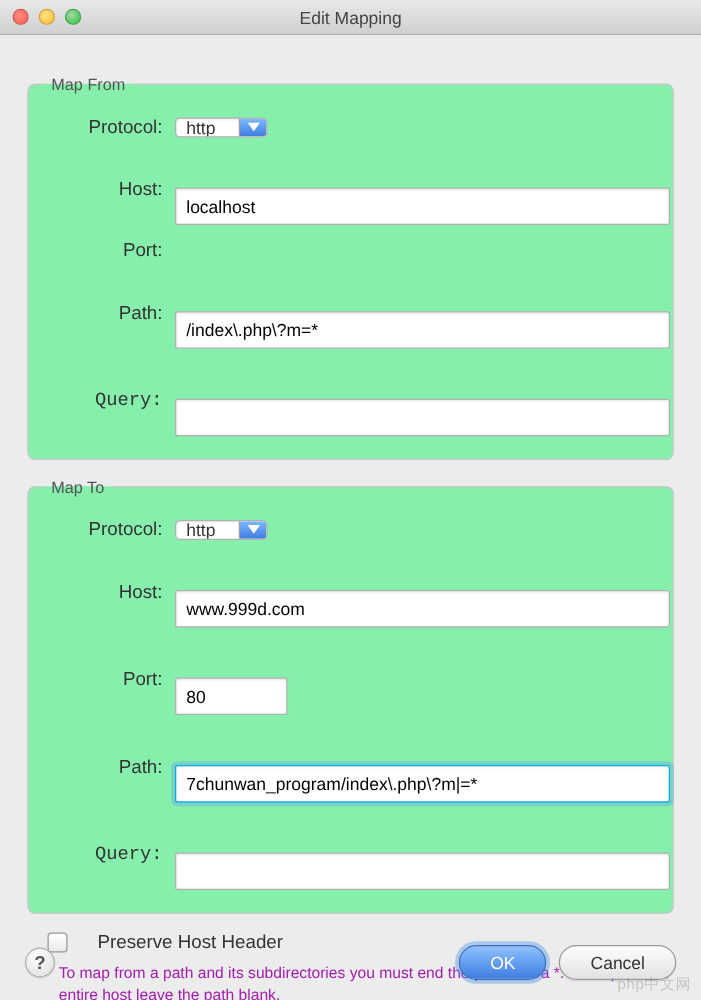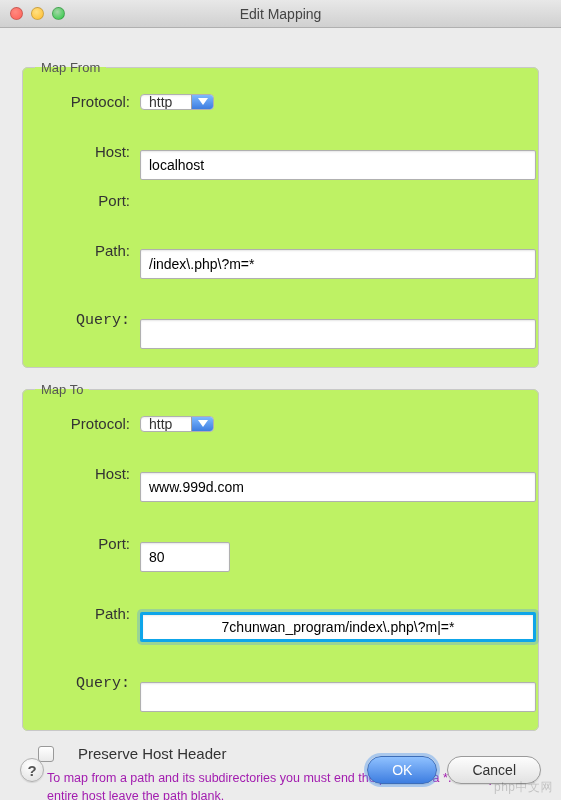--- a/index.html
+++ b/index.html
@@ -42,21 +42,21 @@
       font-size: 14px;
       color: #444;
       pointer-events: none;
     }
     .content {
       padding: 18px 22px 6px 22px;
     }
     fieldset.group {
       border: 1px solid #c8c8c8;
       border-radius: 6px;
-      background: #bef264;
+      background: #86efac;
       padding: 18px 2px 16px 12px;
       margin-top: 14px;
       margin-bottom: 8px;
     }
     fieldset.group legend {
       padding: 0 6px;
       font-size: 13px;
       color: #555;
     }
     .row {
@@ -111,23 +111,22 @@
       font-size: 14px;
       font-family: inherit;
       box-shadow: inset 0 1px 2px rgba(0,0,0,0.1);
       outline: none;
       margin-top: 28px;
     }
     input.text.port {
       width: 90px;
     }
     input.text.focused {
-      border: 3px solid #0ea5e9;
+      border: 1px solid #0ea5e9;
       box-shadow: 0 0 0 3px rgba(90,157,237,0.35), inset 0 1px 2px rgba(0,0,0,0.08);
-      text-align: center;
     }
     .checkbox-row {
       display: flex;
       align-items: center;
       margin: 14px 0 8px 16px;
       gap: 24px;
     }
     .checkbox {
       width: 16px;
       height: 16px;

